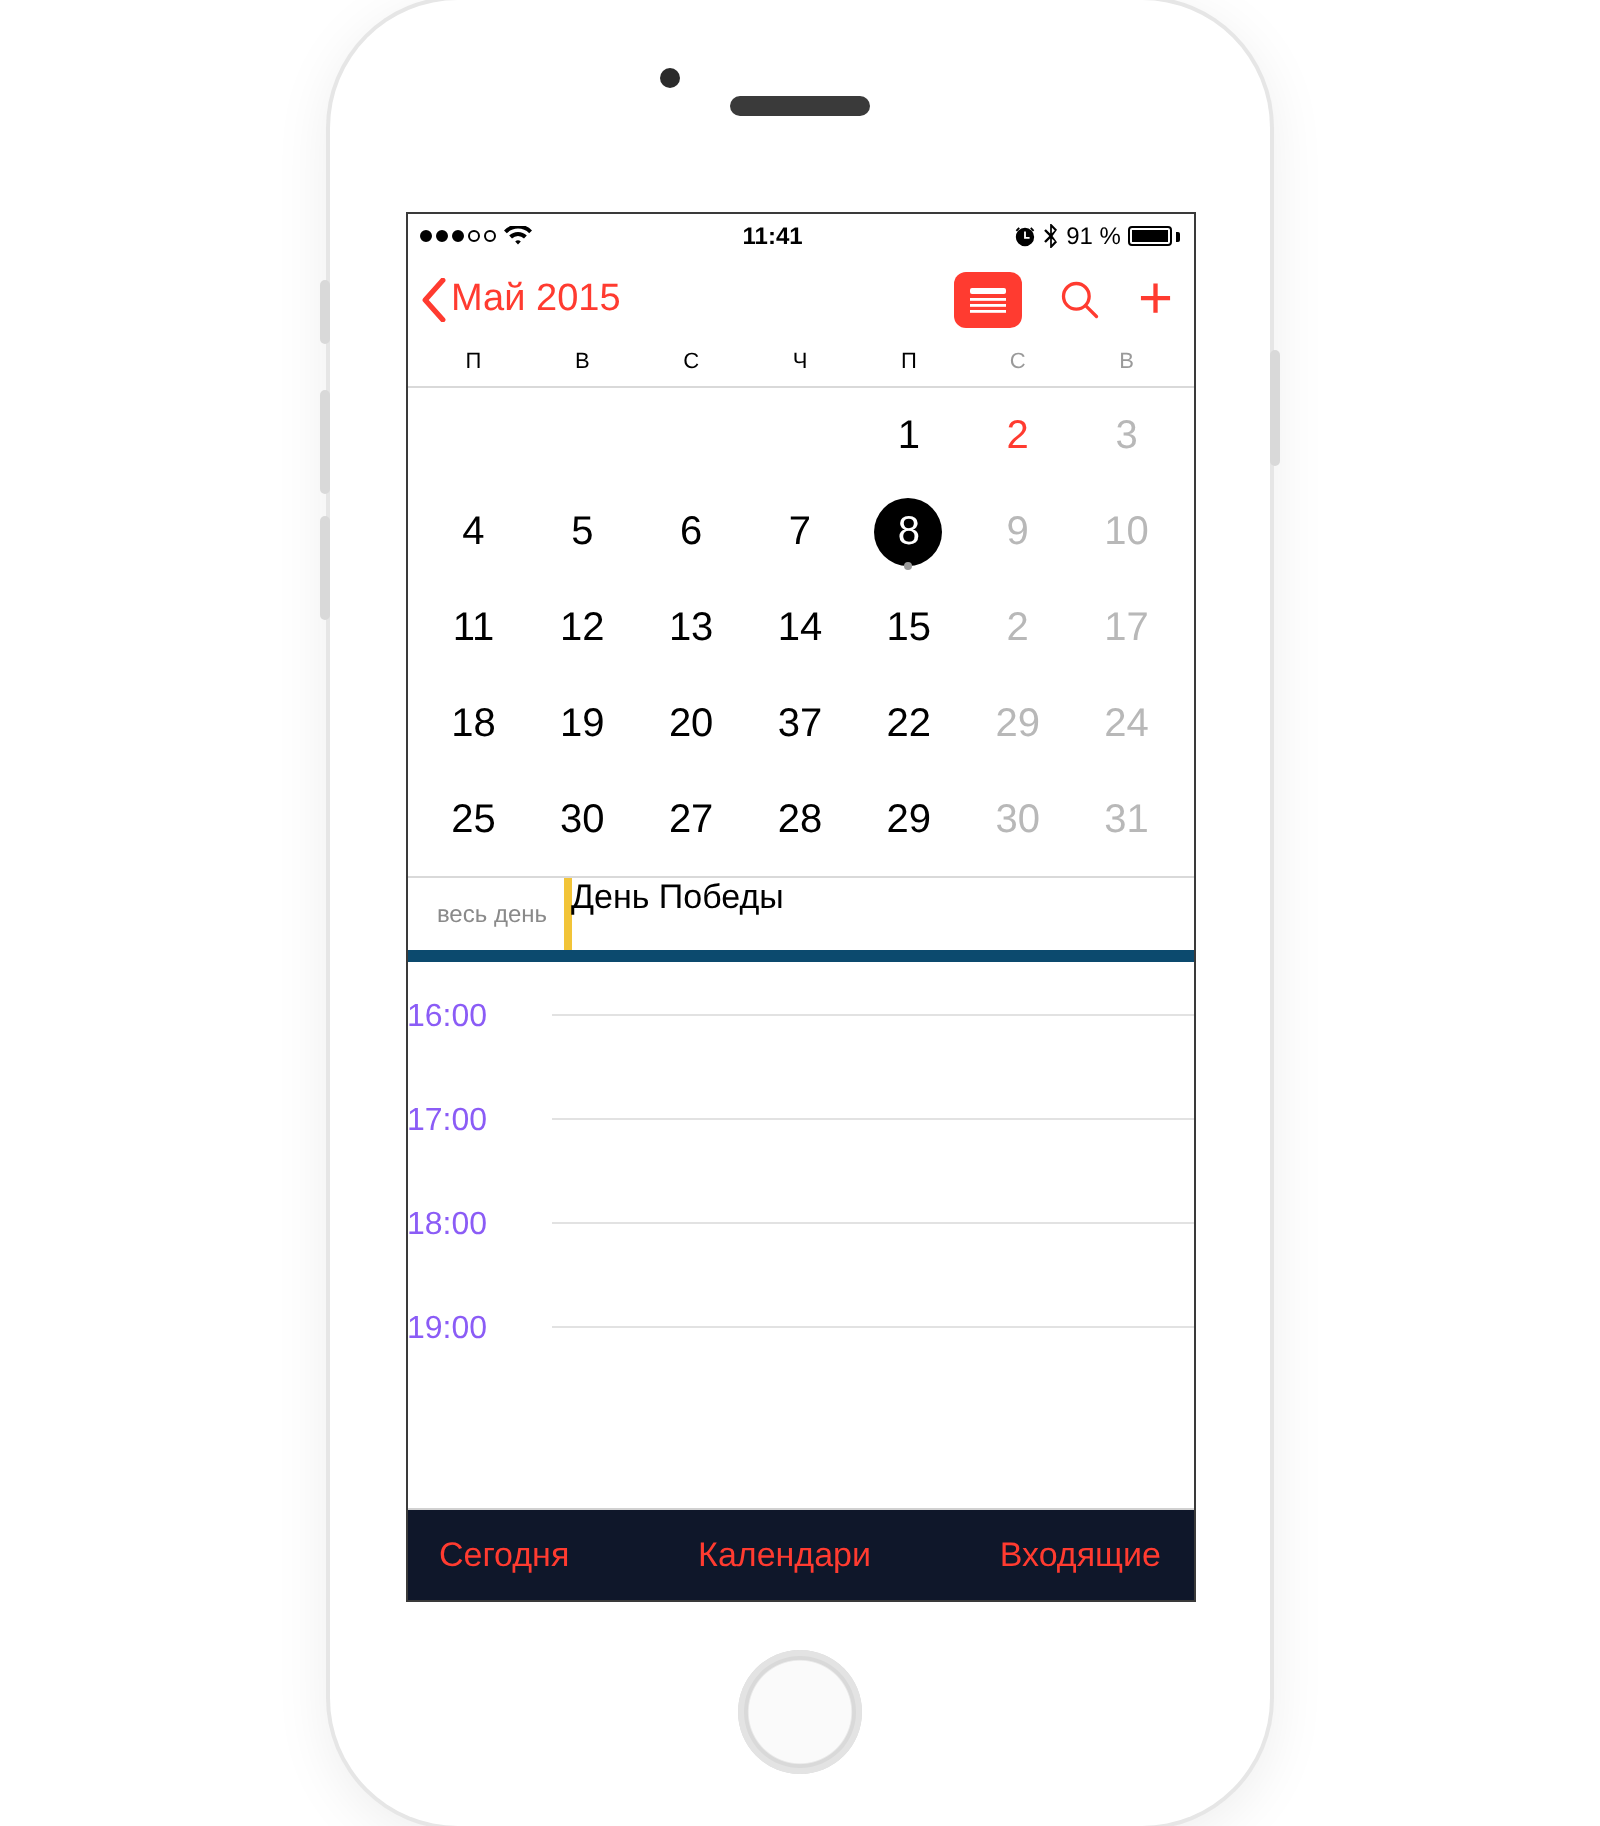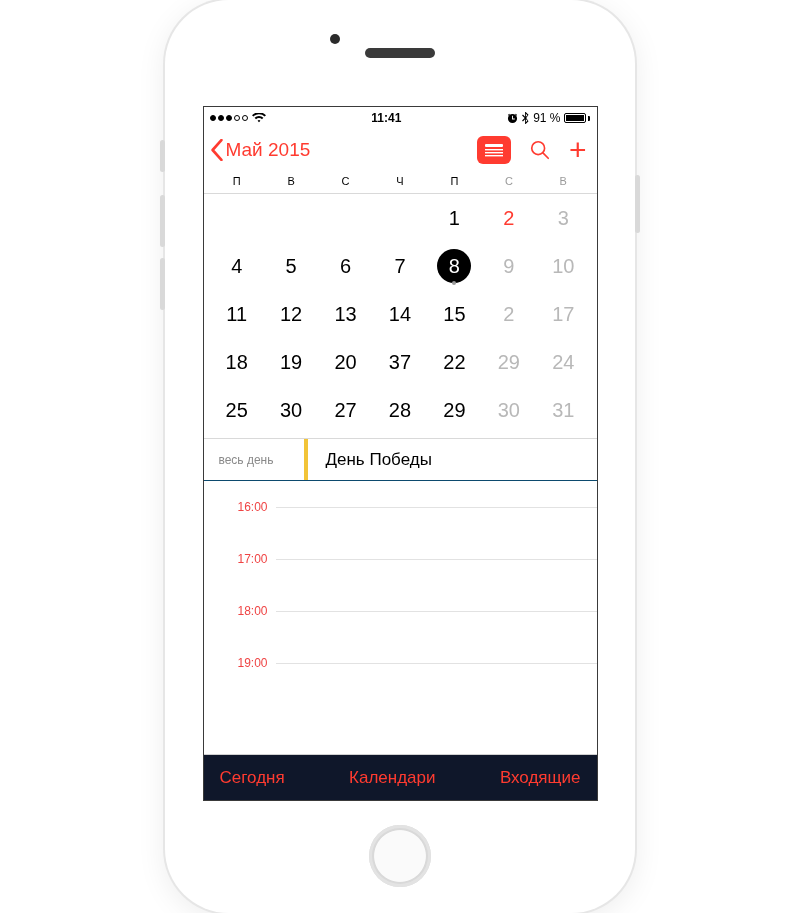--- a/index.html
+++ b/index.html
@@ -134,41 +134,40 @@
     display:flex;align-items:center;justify-content:center;
   }
   .day.sel::after{
     content:""; position:absolute; bottom:3px; left:50%; transform:translateX(-50%);
     width:4px;height:4px;border-radius:50%;background:#9a9a9a;
   }
 
   
   .alldayrow {
     display:flex; align-items:stretch;
-    border-bottom:1px solid #0c4a6e;
+    border-bottom:6px solid #0c4a6e;
     min-height:42px;
-    gap:22px;
   }
   .alldayrow .label {
     width:78px; font-size:12px; color:#8a8a8a;
     display:flex; align-items:center; justify-content:flex-end;
     padding-right:8px;
   }
   .alldayrow .event {
-    flex:1; display:flex; align-items:center;
+    flex:1; display:flex; align-items:flex-start;
     border-left:4px solid #f2c438;
-    padding-left:18px;
+    padding-left:0;
     font-size:17px; color:#000;
   }
 
   
   .timeline { flex:1; position:relative; padding-top:26px; }
   .slot { height:52px; position:relative; }
   .slot .ln { position:absolute; left:72px; right:0; top:0; height:1px; background:#e2e2e2; }
-  .slot .tl { position:absolute; left:0; top:-7px; width:64px; text-align:right; font-size:12px; color:#ef4444; }
+  .slot .tl { position:absolute; left:0; top:-7px; width:64px; text-align:left; font-size:16px; color:#8b5cf6; }
 
   
   .toolbar {
     height:46px;
     border-top:1px solid #d1d1d1;
     background:#0f172a;
     display:flex; align-items:center; justify-content:space-between;
     padding: 0 16px;
     font-size:17px; color:#ff3b30;
   }

